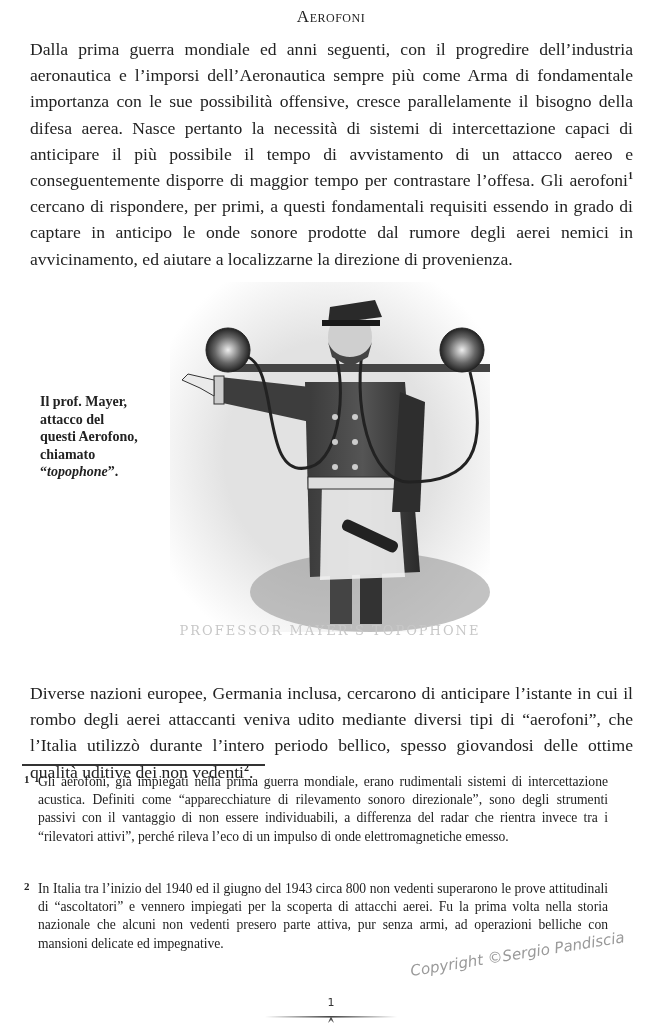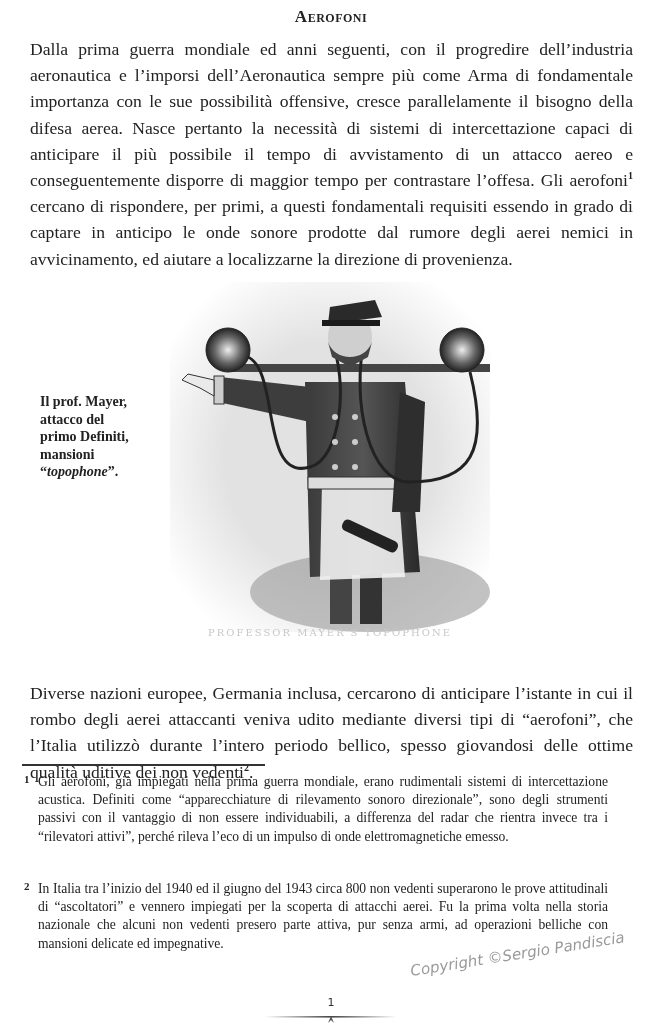--- a/index.html
+++ b/index.html
@@ -1,20 +1,20 @@
 <!DOCTYPE html>
 <html><head>
 <meta charset="utf-8">
 <style>
   html, body { margin: 0; padding: 0; background: #ffffff; }
   body { width: 662px; height: 1024px; position: relative; overflow: hidden;
          font-family: "Liberation Serif", "DejaVu Serif", serif; color: #1e1e1e; }
   .page { position: absolute; inset: 0; }
   .title { position: absolute; top: 7px; left: 0; width: 662px; text-align: center;
-           font-size: 17px; font-weight: bold; font-variant: small-caps; letter-spacing: 0.5px; color:#222; }
+           font-size: 17px; font-weight: normal; font-variant: small-caps; letter-spacing: 0.5px; color:#222; }
   .para { position: absolute; left: 30px; width: 603px; font-size: 17.6px; line-height: 26.2px;
           text-align: justify; text-align-last: left; color: #222; }
   .para1 { top: 36px; }
   .para2 { top: 680px; }
   sup { font-size: 10px; font-weight: bold; line-height: 0; vertical-align: 7px; }
   .figure { position: absolute; left: 170px; top: 282px; width: 320px; height: 350px; }
   .caption { position: absolute; left: 32px; top: 393px; width: 140px; font-size: 14px; font-weight: bold;
              line-height: 17.5px; color: #222; margin-left: 8px; }
   .caption i { font-weight: bold; }
   .fn-rule { position: absolute; left: 22px; top: 764px; width: 243px; height: 1.5px; background: #333; }
@@ -34,22 +34,22 @@
 
 <div class="page">
 
   <div class="title">Aerofoni</div>
 
   <div class="para para1"><span>Dalla prima guerra mondiale ed anni seguenti, con il progredire dell’industria aeronautica e l’imporsi dell’Aeronautica sempre più come Arma di fondamentale importanza con le sue possibilità offensive, cresce parallelamente il bisogno della difesa aerea. Nasce pertanto la necessità di sistemi di intercettazione capaci di anticipare il più possibile il tempo di avvistamento di un attacco aereo e conseguentemente disporre di maggior tempo per contrastare l’offesa. Gli aerofoni</span><sup>1</sup><span> cercano di rispondere, per primi, a questi fondamentali requisiti essendo in grado di captare in anticipo le onde sonore prodotte dal rumore degli aerei nemici in avvicinamento, ed aiutare a localizzarne la direzione di provenienza.</span></div>
 
   <div class="caption">
     <div>Il prof. Mayer,</div>
     <div>attacco del</div>
-    <div>primo Definiti,</div>
-    <div>mansioni</div>
+    <div>questi Aerofono,</div>
+    <div>chiamato</div>
     <div><span>“</span><i>topophone</i><span>”.</span></div>
   </div>
 
   <div class="figure">
     <svg width="320" height="350" viewBox="0 0 320 350">
       <defs>
         <radialGradient id="vign" cx="50%" cy="50%" r="60%">
           <stop offset="55%" stop-color="#e2e2e2"></stop>
           <stop offset="100%" stop-color="#ffffff"></stop>
         </radialGradient>
@@ -98,21 +98,21 @@
       <path d="M160 25 L205 18 L212 35 L158 42 Z" fill="#2a2a2a"></path>
       <rect x="152" y="38" width="58" height="6" fill="#1a1a1a"></rect>
 
       <circle cx="165" cy="135" r="3" fill="#ccc"></circle>
         <circle cx="185" cy="135" r="3" fill="#ccc"></circle>
       <circle cx="165" cy="160" r="3" fill="#ccc"></circle>
         <circle cx="185" cy="160" r="3" fill="#ccc"></circle>
       <circle cx="165" cy="185" r="3" fill="#ccc"></circle>
         <circle cx="185" cy="185" r="3" fill="#ccc"></circle>
     </svg>
-    <div style="position:absolute;left:0;width:320px;bottom:-6px;text-align:center;font-size:10px;letter-spacing:2px;color:#c8c8c8;font-family:'DejaVu Serif',serif;">PROFESSOR MAYER'S TOPOPHONE</div>
+    <div style="position:absolute;left:0;width:320px;bottom:-6px;text-align:center;font-size:13px;letter-spacing:2px;color:#c8c8c8;font-family:'DejaVu Serif',serif;">PROFESSOR MAYER'S TOPOPHONE</div>
   </div>
 
   <div class="para para2"><span>Diverse nazioni europee, Germania inclusa, cercarono di anticipare l’istante in cui il rombo degli aerei attaccanti veniva udito mediante diversi tipi di “aerofoni”, che l’Italia utilizzò durante l’intero periodo bellico, spesso giovandosi delle ottime qualità uditive dei non vedenti</span><sup>2</sup><span>.</span></div>
 
   <div class="fn-rule"></div>
 
   <div class="fn fn1">
     <span class="num">1</span>
     <div class="txt">Gli aerofoni, già impiegati nella prima guerra mondiale, erano rudimentali sistemi di intercettazione acustica. Definiti come “apparecchiature di rilevamento sonoro direzionale”, sono degli strumenti passivi con il vantaggio di non essere individuabili, a differenza del radar che rientra invece tra i “rilevatori attivi”, perché rileva l’eco di un impulso di onde elettromagnetiche emesso.</div>
   </div>

